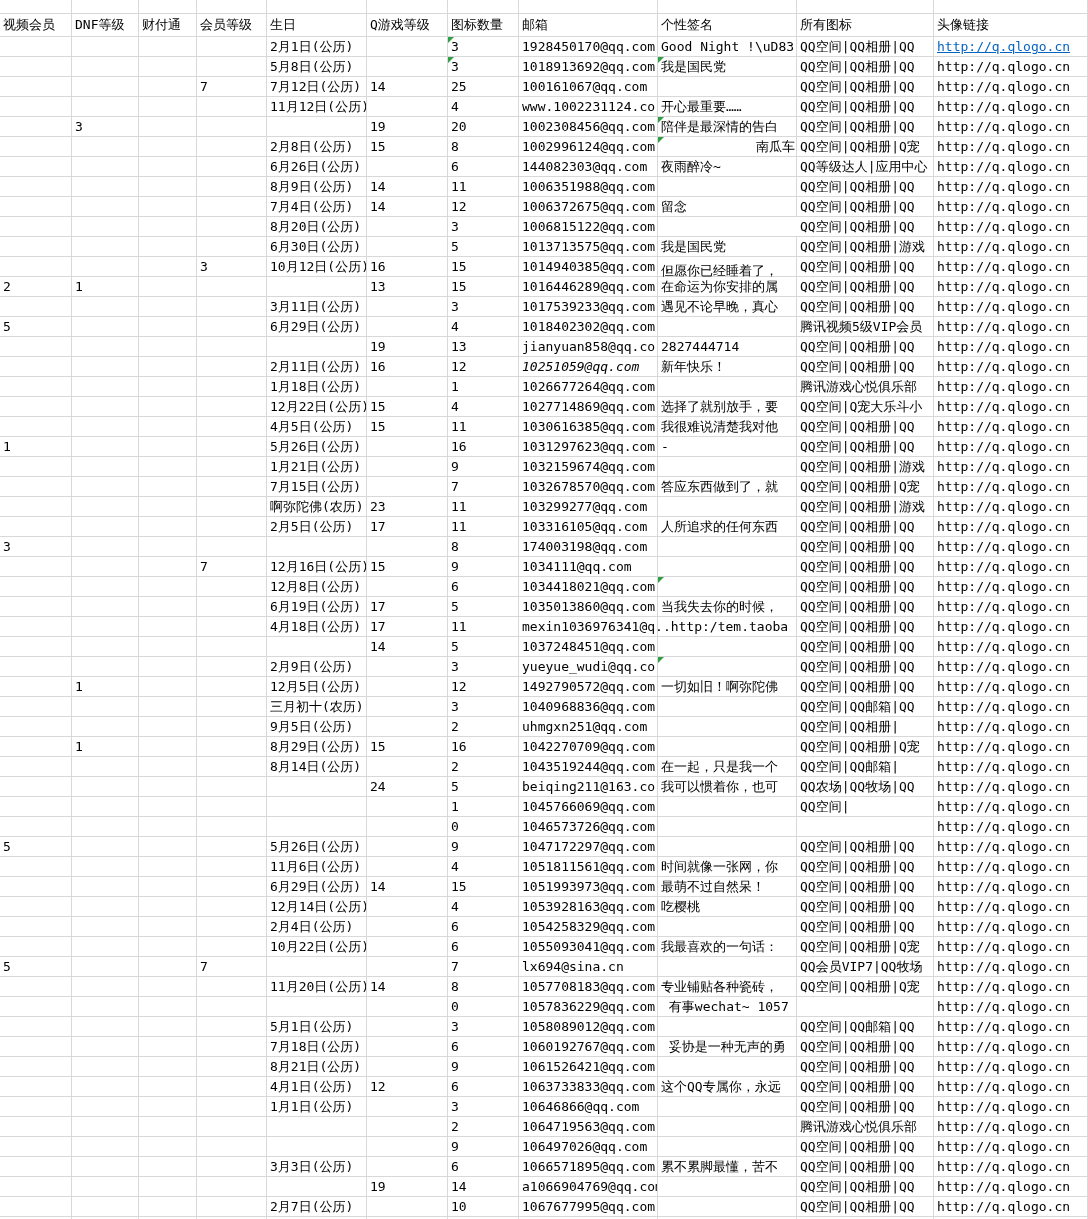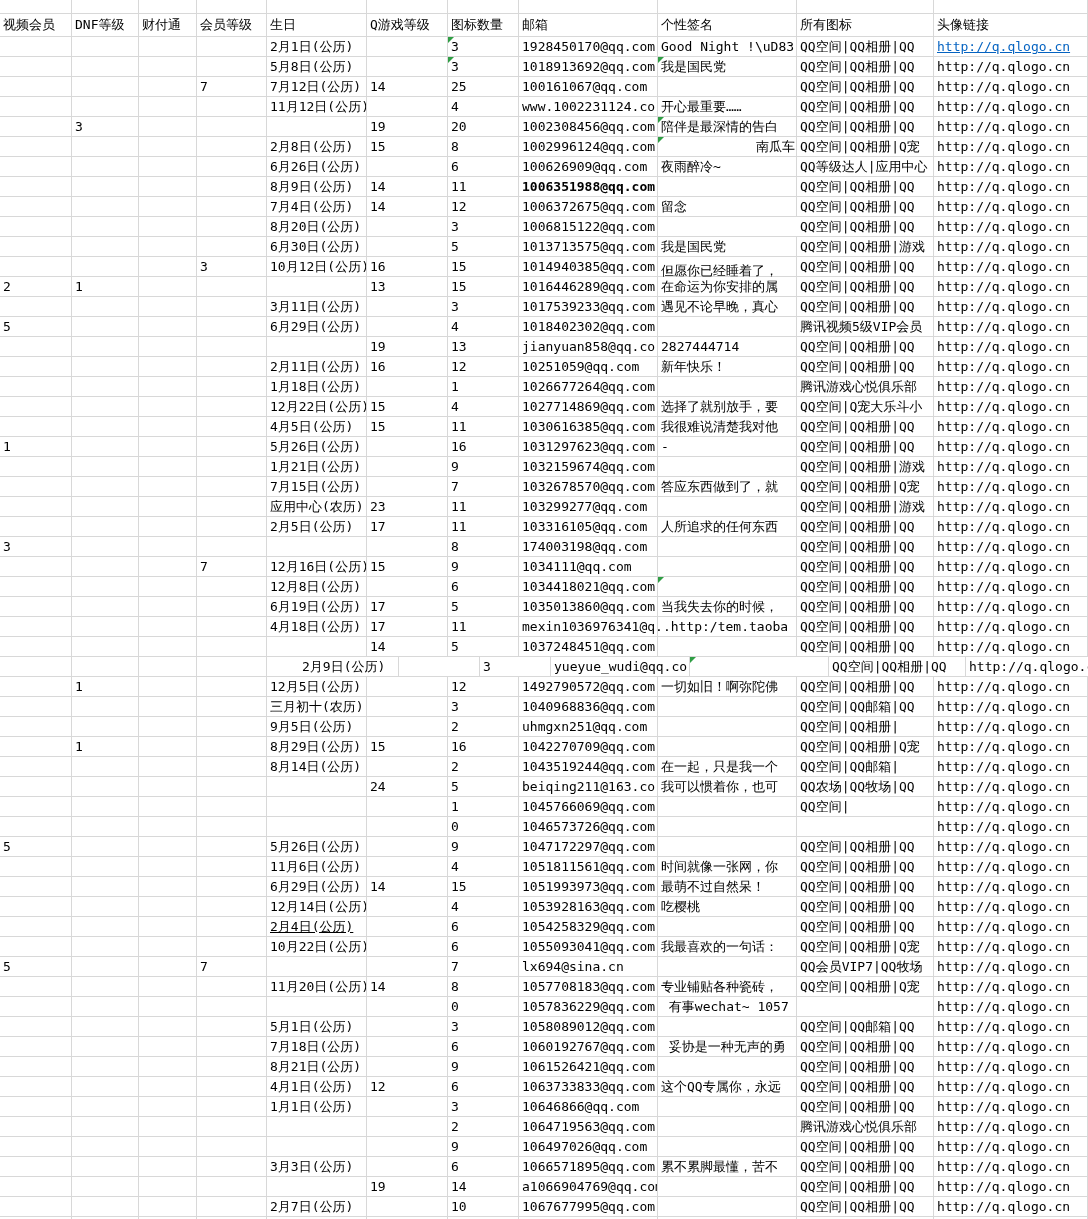--- a/index.html
+++ b/index.html
@@ -136,34 +136,34 @@
         <div class="c" style="width: 154px;">http://q.qlogo.cn</div>
       </div>
       <div class="row body-row">
         <div class="c" style="width: 72px;"></div>
         <div class="c" style="width: 67px;"></div>
         <div class="c" style="width: 58px;"></div>
         <div class="c" style="width: 70px;"></div>
         <div class="c" style="width: 100px;">6月26日(公历)</div>
         <div class="c" style="width: 81px;"></div>
         <div class="c" style="width: 71px;">6</div>
-        <div class="c" style="width: 139px;">100626909@qq.com</div>
+        <div class="c" style="width: 139px;">144082303@qq.com</div>
         <div class="c" style="width: 139px;">夜雨醉冷~</div>
         <div class="c" style="width: 137px;">QQ等级达人|应用中心</div>
         <div class="c" style="width: 154px;">http://q.qlogo.cn</div>
       </div>
       <div class="row body-row">
         <div class="c" style="width: 72px;"></div>
         <div class="c" style="width: 67px;"></div>
         <div class="c" style="width: 58px;"></div>
         <div class="c" style="width: 70px;"></div>
         <div class="c" style="width: 100px;">8月9日(公历)</div>
         <div class="c" style="width: 81px;">14</div>
         <div class="c" style="width: 71px;">11</div>
-        <div class="c" style="width: 139px; font-weight: bold;">1006351988@qq.com</div>
+        <div class="c" style="width: 139px;">1006351988@qq.com</div>
         <div class="c" style="width: 139px;"></div>
         <div class="c" style="width: 137px;">QQ空间|QQ相册|QQ</div>
         <div class="c" style="width: 154px;">http://q.qlogo.cn</div>
       </div>
       <div class="row body-row">
         <div class="c" style="width: 72px;"></div>
         <div class="c" style="width: 67px;"></div>
         <div class="c" style="width: 58px;"></div>
         <div class="c" style="width: 70px;"></div>
         <div class="c" style="width: 100px;">7月4日(公历)</div>
@@ -266,21 +266,21 @@
         <div class="c" style="width: 154px;">http://q.qlogo.cn</div>
       </div>
       <div class="row body-row">
         <div class="c" style="width: 72px;"></div>
         <div class="c" style="width: 67px;"></div>
         <div class="c" style="width: 58px;"></div>
         <div class="c" style="width: 70px;"></div>
         <div class="c" style="width: 100px;">2月11日(公历)</div>
         <div class="c" style="width: 81px;">16</div>
         <div class="c" style="width: 71px;">12</div>
-        <div class="c" style="width: 139px;">10251059@qq.com</div>
+        <div class="c" style="width: 139px; font-style: italic;">10251059@qq.com</div>
         <div class="c" style="width: 139px;">新年快乐！</div>
         <div class="c" style="width: 137px;">QQ空间|QQ相册|QQ</div>
         <div class="c" style="width: 154px;">http://q.qlogo.cn</div>
       </div>
       <div class="row body-row">
         <div class="c" style="width: 72px;"></div>
         <div class="c" style="width: 67px;"></div>
         <div class="c" style="width: 58px;"></div>
         <div class="c" style="width: 70px;"></div>
         <div class="c" style="width: 100px;">1月18日(公历)</div>
@@ -354,21 +354,21 @@
         <div class="c" style="width: 139px;">1032678570@qq.com</div>
         <div class="c" style="width: 139px;">答应东西做到了，就</div>
         <div class="c" style="width: 137px;">QQ空间|QQ相册|Q宠</div>
         <div class="c" style="width: 154px;">http://q.qlogo.cn</div>
       </div>
       <div class="row body-row">
         <div class="c" style="width: 72px;"></div>
         <div class="c" style="width: 67px;"></div>
         <div class="c" style="width: 58px;"></div>
         <div class="c" style="width: 70px;"></div>
-        <div class="c" style="width: 100px;">应用中心(农历)</div>
+        <div class="c" style="width: 100px;">啊弥陀佛(农历)</div>
         <div class="c" style="width: 81px;">23</div>
         <div class="c" style="width: 71px;">11</div>
         <div class="c" style="width: 139px;">103299277@qq.com</div>
         <div class="c" style="width: 139px;"></div>
         <div class="c" style="width: 137px;">QQ空间|QQ相册|游戏</div>
         <div class="c" style="width: 154px;">http://q.qlogo.cn</div>
       </div>
       <div class="row body-row">
         <div class="c" style="width: 72px;"></div>
         <div class="c" style="width: 67px;"></div>
@@ -458,21 +458,21 @@
         <div class="c" style="width: 139px;">1037248451@qq.com</div>
         <div class="c" style="width: 139px;"></div>
         <div class="c" style="width: 137px;">QQ空间|QQ相册|QQ</div>
         <div class="c" style="width: 154px;">http://q.qlogo.cn</div>
       </div>
       <div class="row body-row">
         <div class="c" style="width: 72px;"></div>
         <div class="c" style="width: 67px;"></div>
         <div class="c" style="width: 58px;"></div>
         <div class="c" style="width: 70px;"></div>
-        <div class="c" style="width: 100px; margin-left: 32px;">2月9日(公历)</div>
+        <div class="c" style="width: 100px;">2月9日(公历)</div>
         <div class="c" style="width: 81px;"></div>
         <div class="c" style="width: 71px;">3</div>
         <div class="c" style="width: 139px;">yueyue_wudi@qq.co</div>
         <div class="c marker" style="width: 139px;"></div>
         <div class="c" style="width: 137px;">QQ空间|QQ相册|QQ</div>
         <div class="c" style="width: 154px;">http://q.qlogo.cn</div>
       </div>
       <div class="row body-row">
         <div class="c" style="width: 72px;"></div>
         <div class="c" style="width: 67px;">1</div>
@@ -627,21 +627,21 @@
         <div class="c" style="width: 139px;">1053928163@qq.com</div>
         <div class="c" style="width: 139px;">吃樱桃</div>
         <div class="c" style="width: 137px;">QQ空间|QQ相册|QQ</div>
         <div class="c" style="width: 154px;">http://q.qlogo.cn</div>
       </div>
       <div class="row body-row">
         <div class="c" style="width: 72px;"></div>
         <div class="c" style="width: 67px;"></div>
         <div class="c" style="width: 58px;"></div>
         <div class="c" style="width: 70px;"></div>
-        <div class="c" style="width: 100px; text-decoration: underline;">2月4日(公历)</div>
+        <div class="c" style="width: 100px;">2月4日(公历)</div>
         <div class="c" style="width: 81px;"></div>
         <div class="c" style="width: 71px;">6</div>
         <div class="c" style="width: 139px;">1054258329@qq.com</div>
         <div class="c" style="width: 139px;"></div>
         <div class="c" style="width: 137px;">QQ空间|QQ相册|QQ</div>
         <div class="c" style="width: 154px;">http://q.qlogo.cn</div>
       </div>
       <div class="row body-row">
         <div class="c" style="width: 72px;"></div>
         <div class="c" style="width: 67px;"></div>

